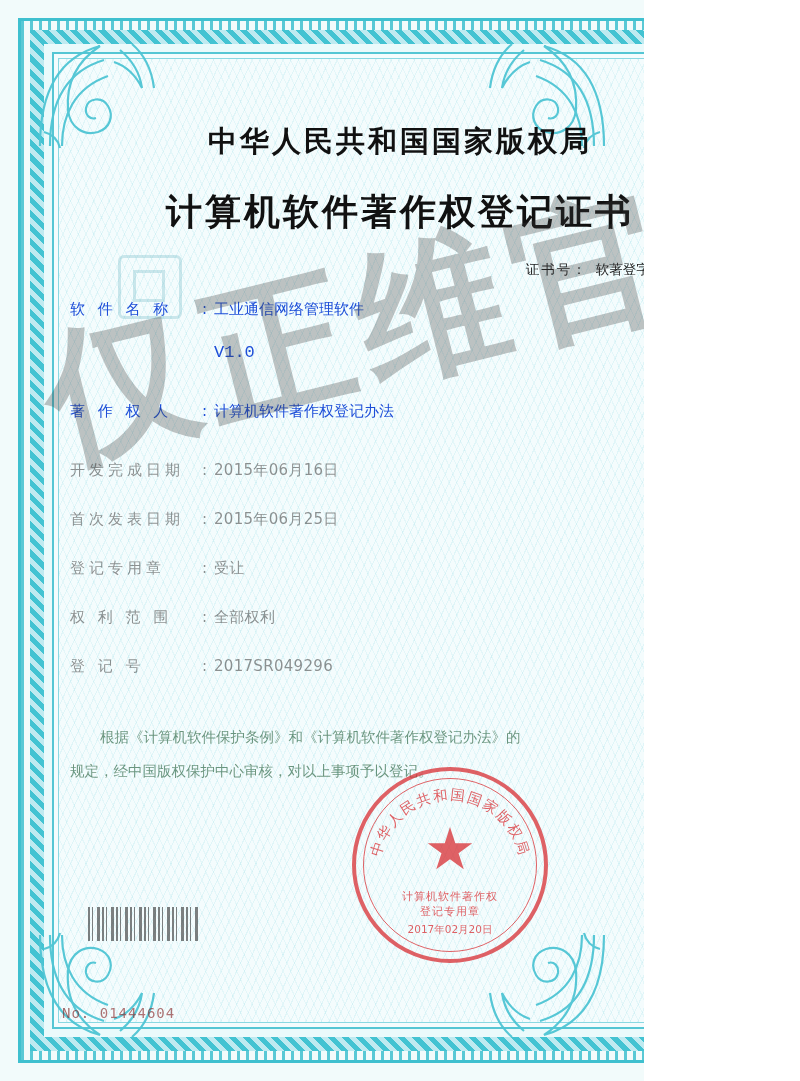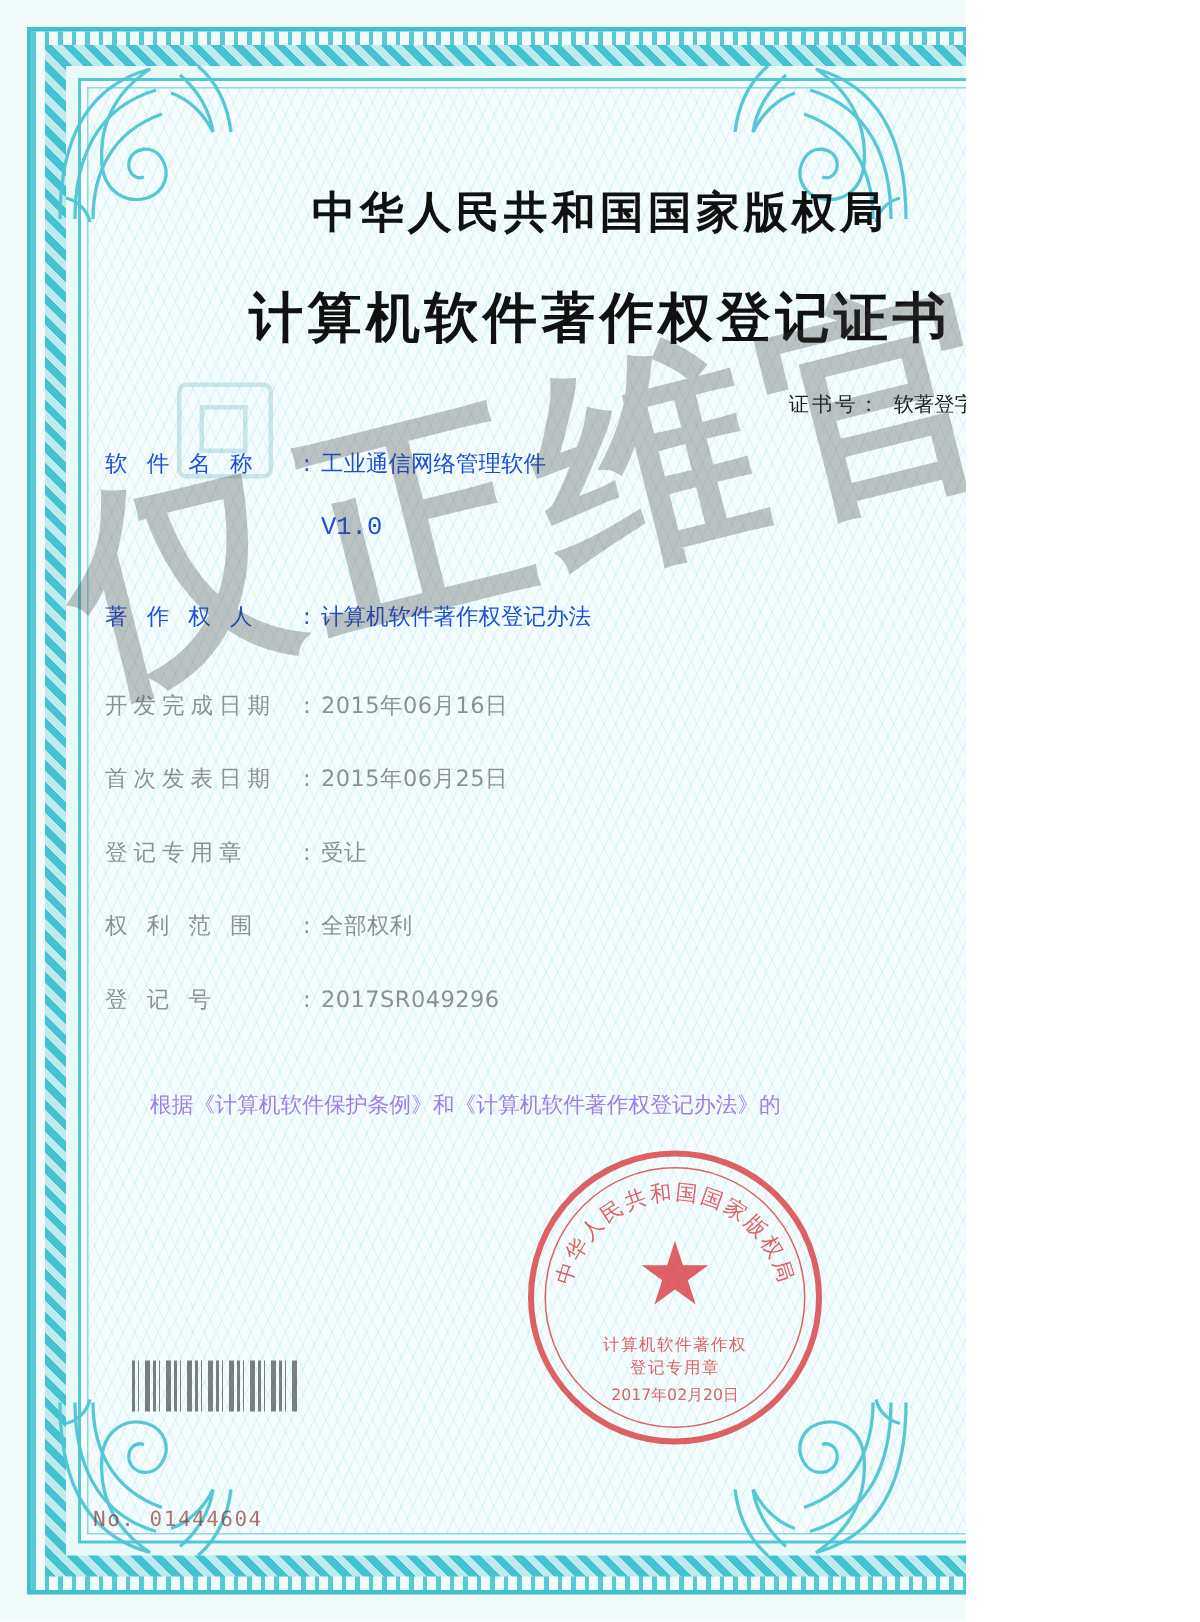--- a/index.html
+++ b/index.html
@@ -152,21 +152,21 @@
   .field.faded { color: #3a3a3a; opacity: .55; }
   .field.faded .value { letter-spacing: .3px; }
 
   .gap-lg { margin-top: 40px; }
   .gap-md { margin-top: 30px; }
 
   .statement {
     margin-top: 44px;
     font-size: 14.5px;
     line-height: 34px;
-    color: #6d28d9;
+    color: #14532d;
     opacity: .6;
     font-family: "DejaVu Sans", sans-serif;
   }
   .statement p { margin: 0; }
   .statement p.indent { text-indent: 30px; }
 
   
   .barcode {
     position: absolute;
     left: 88px; bottom: 140px;
@@ -386,20 +386,21 @@
     </div>
 
     <div class="field faded gap-md">
       <span class="label">登 记 号</span>
       <span class="colon">:</span>
       <span class="value">2017SR049296</span>
     </div>
 
     <div class="statement">
       <p class="indent">根据《计算机软件保护条例》和《计算机软件著作权登记办法》的</p>
+      <p>规定，经中国版权保护中心审核，对以上事项予以登记。</p>
     </div>
   </div>
 
   <div class="barcode"></div>
 
   <div class="seal">
     <div class="ring2"></div>
     <div class="arc-text">
       <svg viewBox="0 0 196 196">
         <defs>

